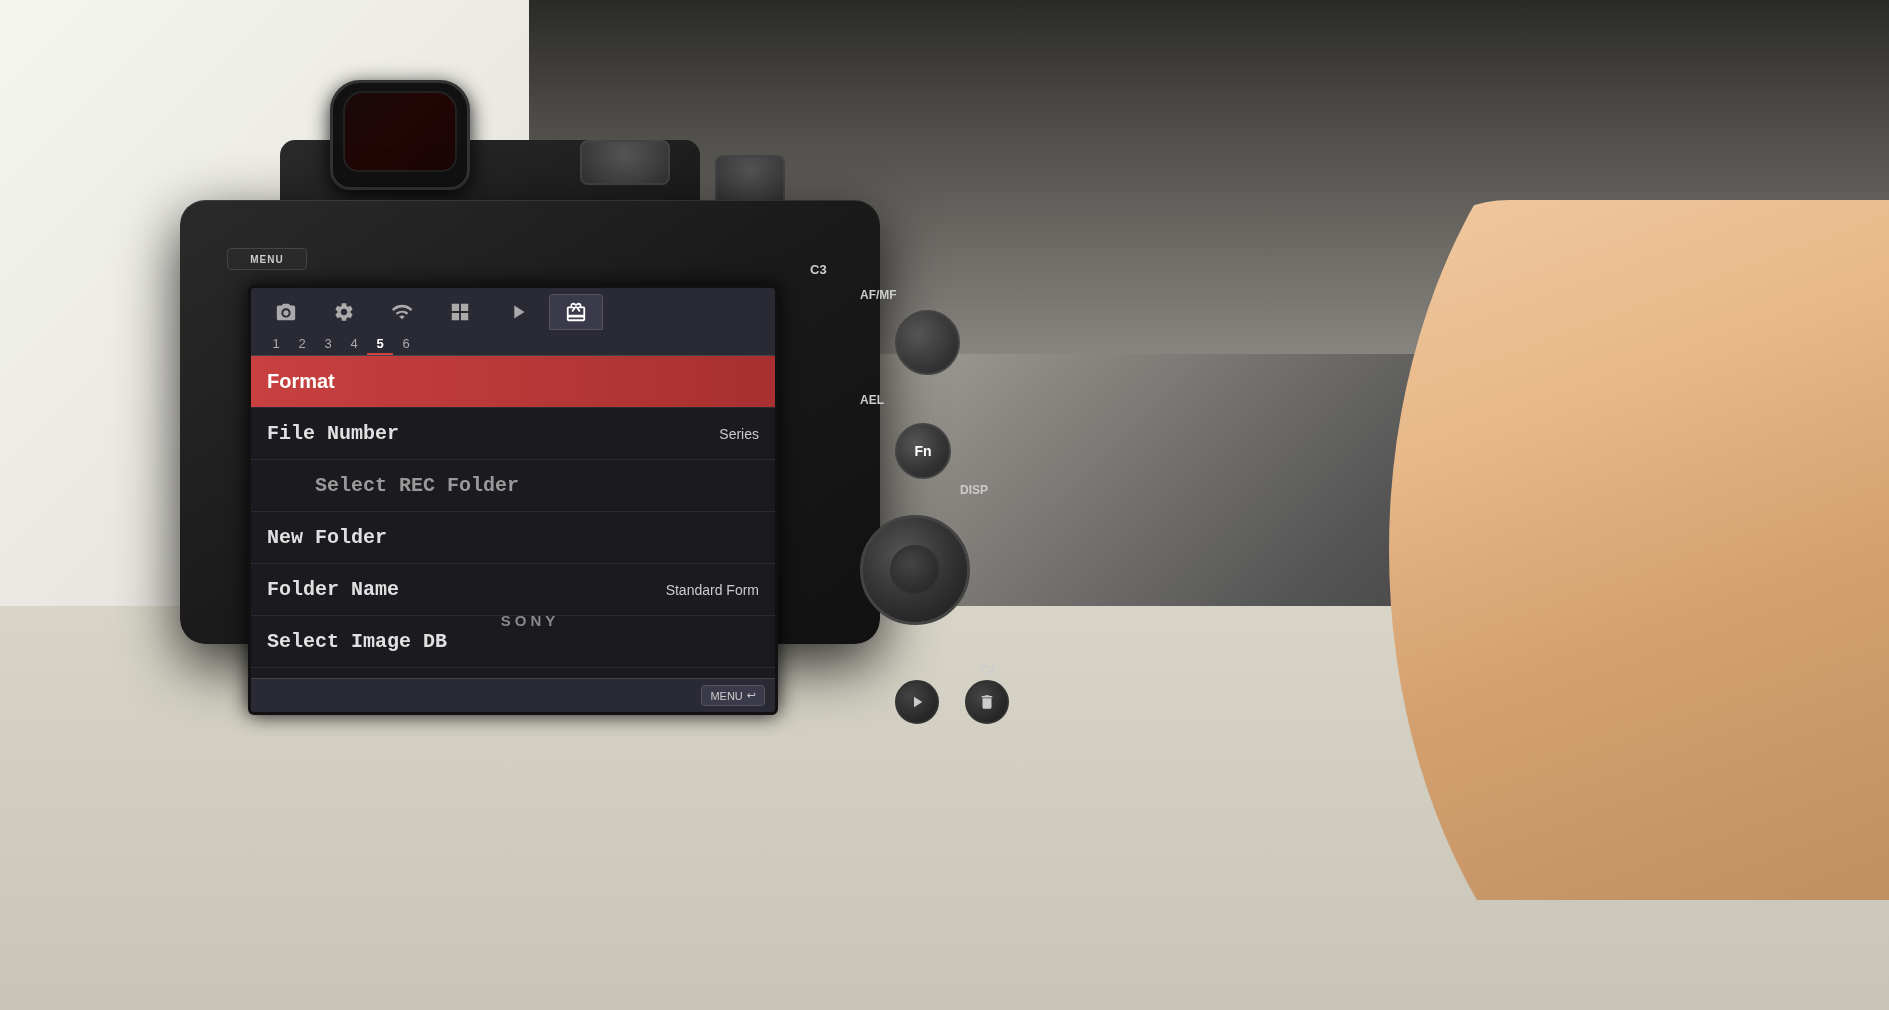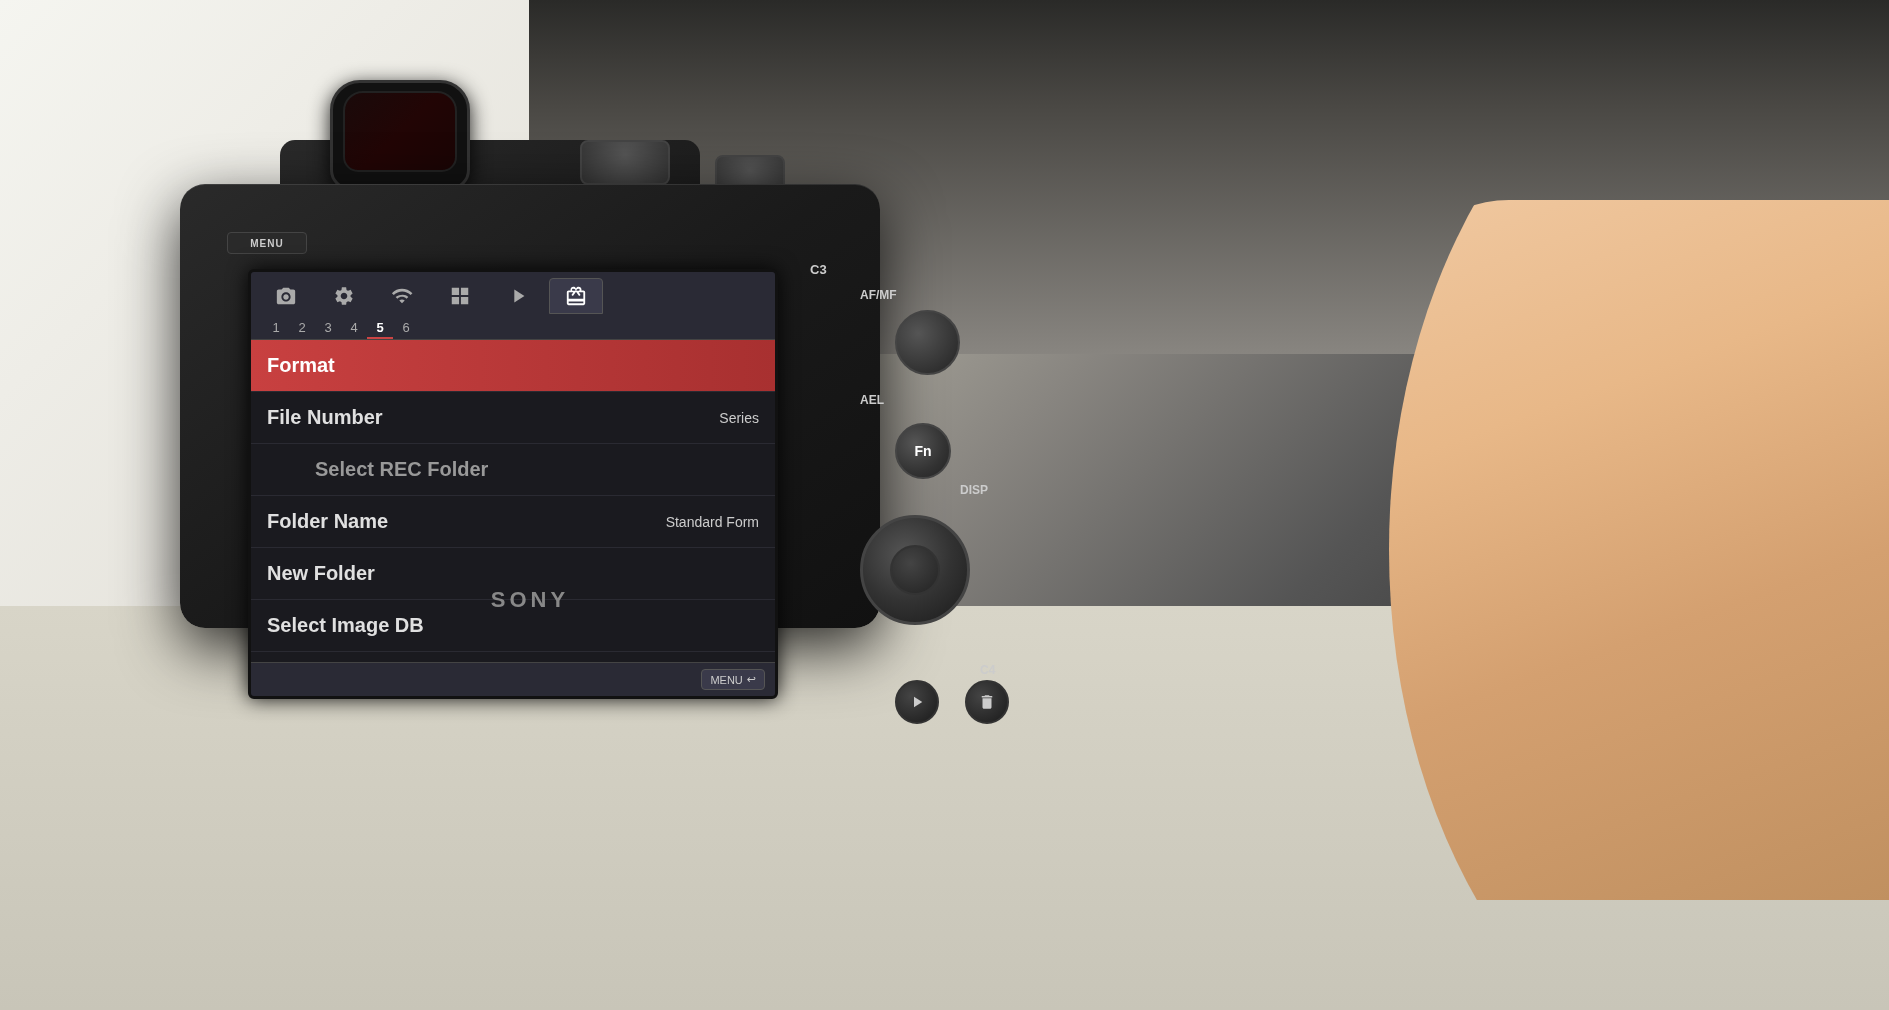--- a/index.html
+++ b/index.html
@@ -67,21 +67,21 @@
       height: 700px;
       background: linear-gradient(160deg, #f0c8a0 0%, #e8b888 30%, #d4a070 60%, #c09060 100%);
       border-radius: 120px 0 0 80px;
       clip-path: ellipse(80% 80% at 80% 50%);
     }
 
     
     .camera-body {
       position: absolute;
       left: 180px;
-      top: 184px;
+      top: 200px;
       width: 700px;
       height: 444px;
       background: linear-gradient(145deg, #2a2a2a 0%, #1a1a1a 50%, #111 100%);
       border-radius: 25px;
       box-shadow: 0 20px 60px rgba(0,0,0,0.8), inset 0 1px 0 rgba(255,255,255,0.1);
     }
 
     
     .camera-top {
       position: absolute;
@@ -239,20 +239,21 @@
       font-weight: bold;
       color: #fff;
     }
 
     .menu-item.selected .menu-item-label {
       color: #fff;
     }
 
     .menu-item:not(.selected) .menu-item-label {
       color: #e0e0e0;
+      font-family: Liberation Mono, monospace;
     }
 
     .menu-item-grayed .menu-item-label {
       color: #999 !important;
       margin-left: 48px;
     }
 
     .menu-item-value {
       font-size: 14px;
       color: #ccc;
@@ -285,21 +286,21 @@
     }
 
     
     .sony-label {
       position: absolute;
       bottom: 15px;
       left: 0;
       right: 0;
       text-align: center;
       color: #888;
-      font-size: 22px;
+      font-size: 15px;
       letter-spacing: 4px;
       font-weight: bold;
     }
 
     .fn-btn {
       width: 56px;
       height: 56px;
       background: radial-gradient(circle at 35% 35%, #555 0%, #333 60%, #222 100%);
       border-radius: 50%;
       border: 2px solid #444;
@@ -449,27 +450,27 @@
           <span class="menu-item-label">File Number</span>
           <span class="menu-item-value">Series</span>
         </div>
 
         <div class="menu-item menu-item-grayed">
           <span class="menu-item-label">Select REC Folder</span>
           <span class="menu-item-value"></span>
         </div>
 
         <div class="menu-item">
+          <span class="menu-item-label">New Folder</span>
+          <span class="menu-item-value"></span>
+        </div>
+
+        <div class="menu-item">
           <span class="menu-item-label">Folder Name</span>
           <span class="menu-item-value">Standard Form</span>
-        </div>
-
-        <div class="menu-item">
-          <span class="menu-item-label">New Folder</span>
-          <span class="menu-item-value"></span>
         </div>
 
         <div class="menu-item">
           <span class="menu-item-label">Select Image DB</span>
           <span class="menu-item-value"></span>
         </div>
       </div>
 
       <div class="menu-footer">
         <div class="menu-back-btn">

